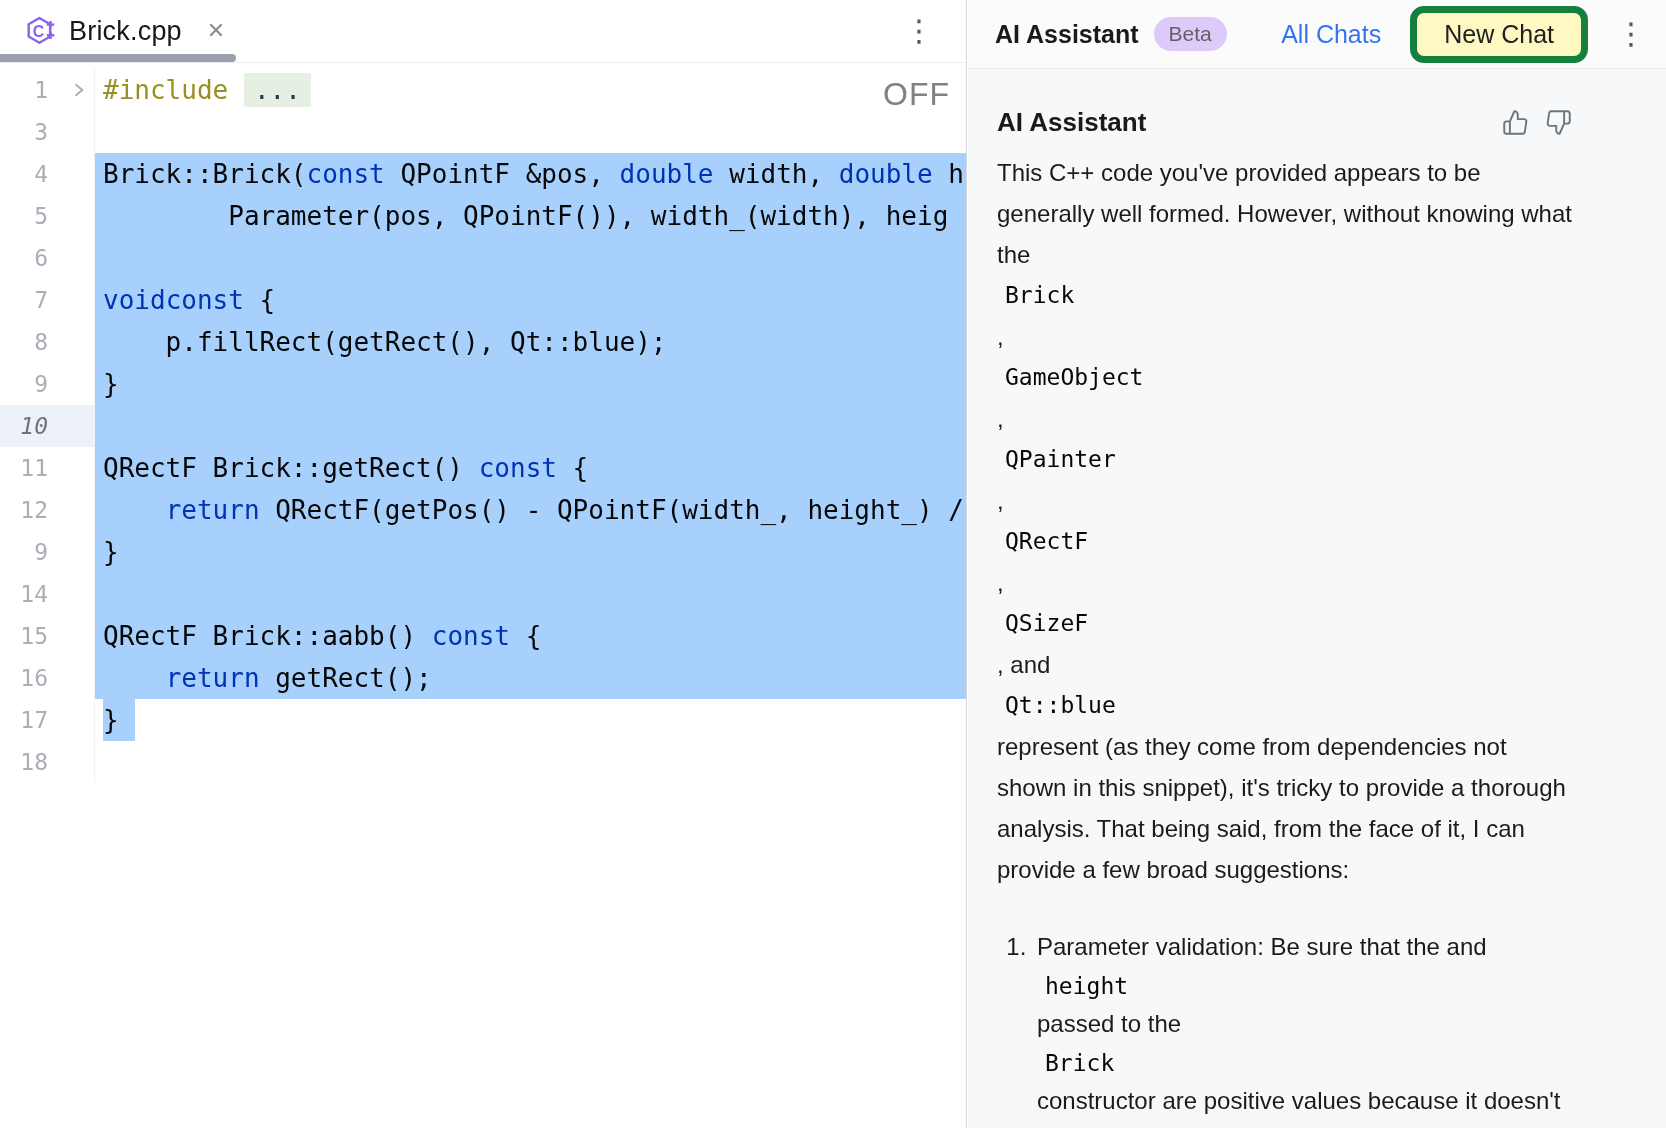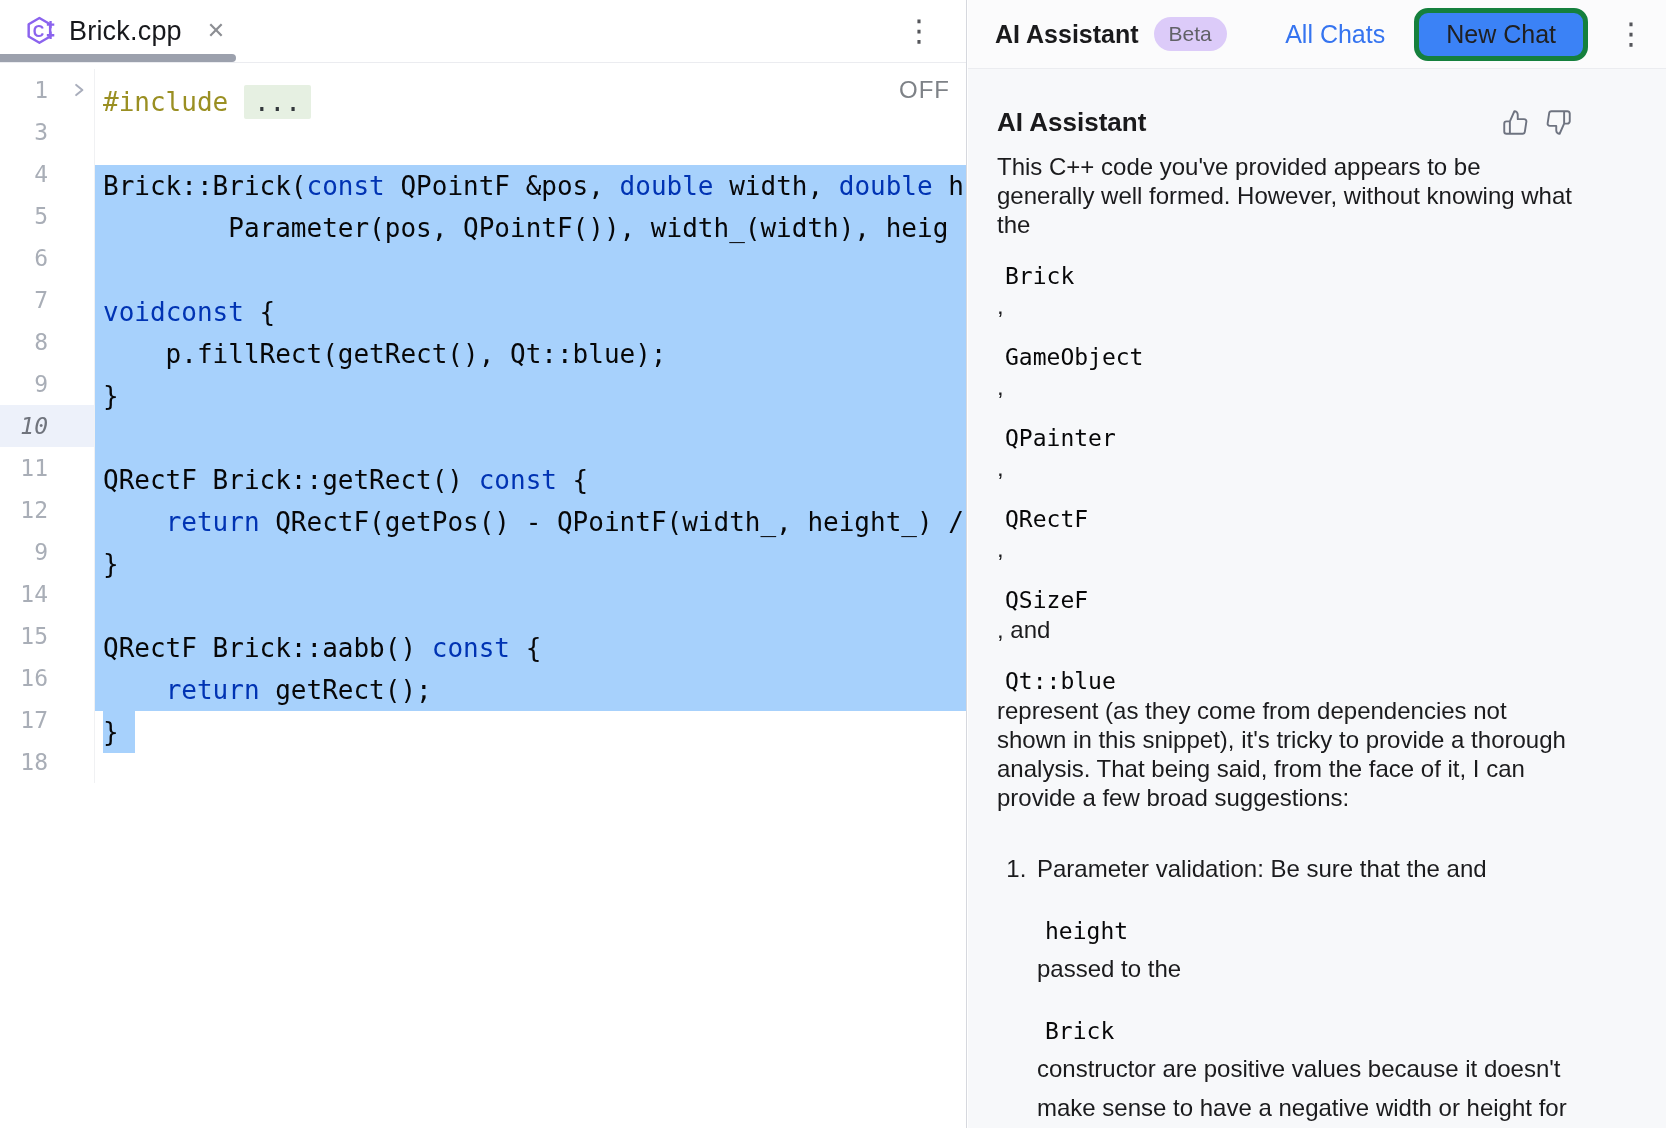--- a/index.html
+++ b/index.html
@@ -11,63 +11,63 @@
             background:#fff; border-right:1px solid #d6d8de; }
   .tabbar { position:relative; height:63px; border-bottom:1px solid #ebecf0;
             display:flex; align-items:center; padding-left:24px; }
   .tab { display:flex; align-items:center; gap:11px; height:100%; }
   .tab-label { font-size:27px; color:#17181c; letter-spacing:.2px; }
   .tab-close { font-size:22px; color:#8c8e93; margin-left:14px; line-height:1; }
   .tab-underline { position:absolute; left:0; bottom:0; width:236px; height:8px;
                    background:#9ca1ad; border-radius:0 5px 5px 0; }
   .editor-kebab { margin-left:auto; margin-right:32px; font-size:30px; color:#55565b;
                   line-height:1; }
-  .off-label { position:absolute; top:76px; right:16px; font-size:24px;
+  .off-label { position:absolute; top:76px; right:16px; font-size:32px;
                color:#7e8287; letter-spacing:1px; }
 
   .code-area { position:relative; padding-top:6px; }
   .row { display:flex; height:42px; align-items:center;
          font-family:"DejaVu Sans Mono", monospace; }
   .gutter { width:95px; flex:none; height:100%; display:flex; align-items:center;
             position:relative; border-right:1px solid #f0f1f3; }
   .gutter .num { display:block; width:48px; text-align:right; font-size:23px;
                  color:#a9aeb7; }
   .row.caret .gutter { background:#edf1fa; }
   .row.caret .gutter .num { color:#70747d;font-style:italic; }
   .fold-icon { position:absolute; left:70px; top:50%; transform:translateY(-50%);
                display:flex; }
   .code { flex:1; height:100%; display:flex; align-items:center;
-          padding-left:8px; white-space:pre; font-size:26px; color:#070708;margin-top:23px; }
+          padding-left:8px; white-space:pre; font-size:26px; color:#070708; }
   .row.sel-full .code { background:#a7d1fc; }
   .selbox { background:#a7d1fc; padding-right:16px; height:100%;
             display:flex; align-items:center; white-space:pre; }
   .tok-kw { color:#0033b3; }
   .tok-dir { color:#9a8f22; }
   .tok-fold { background:#e6f0e2; color:#33383c; padding:2px 10px; border-radius:2px; }
 
   
   .panel { position:absolute; left:968px; top:0; width:698px; height:1128px;
            background:#f7f8fa; }
   .panel-header { height:69px; background:#fbfbfc; border-bottom:1px solid #ebecf0;
                   display:flex; align-items:center; padding:0 20px 0 27px; }
   .panel-title { font-size:25px; font-weight:bold; color:#1a1a1c; }
   .beta-badge { margin-left:15px; background:#dccbf9; color:#616166; font-size:21px;
                 padding:5px 15px; border-radius:18px; }
   .all-chats { margin-left:auto; color:#3574f0; font-size:25px; }
-  .new-chat-btn { margin-left:29px; background:#3b82f6; border:5px solid #15803d;
+  .new-chat-btn { margin-left:29px; background:#fef9c3; border:7px solid #15803d;
                   border-radius:14px; font-size:25px; color:#202022;
                   padding:7px 27px; font-family:"Liberation Sans",sans-serif; }
   .panel-kebab { margin-left:28px; font-size:30px; color:#55565b; line-height:1; }
 
   .panel-content { padding:38px 0 0 29px; width:634px; }
   .msg-head { display:flex; align-items:center; justify-content:space-between;
               width:575px; }
   .msg-author { font-size:26px; font-weight:bold; color:#1a1a1c; }
   .msg-actions { display:flex; gap:16px; }
-  .msg-body { width:575px; font-size:24px; line-height:29px; color:#1b1b1d;
+  .msg-body { width:575px; font-size:24px; line-height:41px; color:#1b1b1d;
               margin-top:14px; }
   .msg-body .code, .list .code { font-family:"DejaVu Sans Mono", monospace;
               font-size:23px; }
   .msg-body b, .list b { font-weight:normal; }
   .list { margin:38px 0 0 0; padding-left:36px; width:575px; font-size:24px;
           line-height:38.5px; color:#1b1b1d; }
   .list li { padding-left:4px; margin-bottom:3px; }
 
   svg.icon { display:block; }
 </style>

